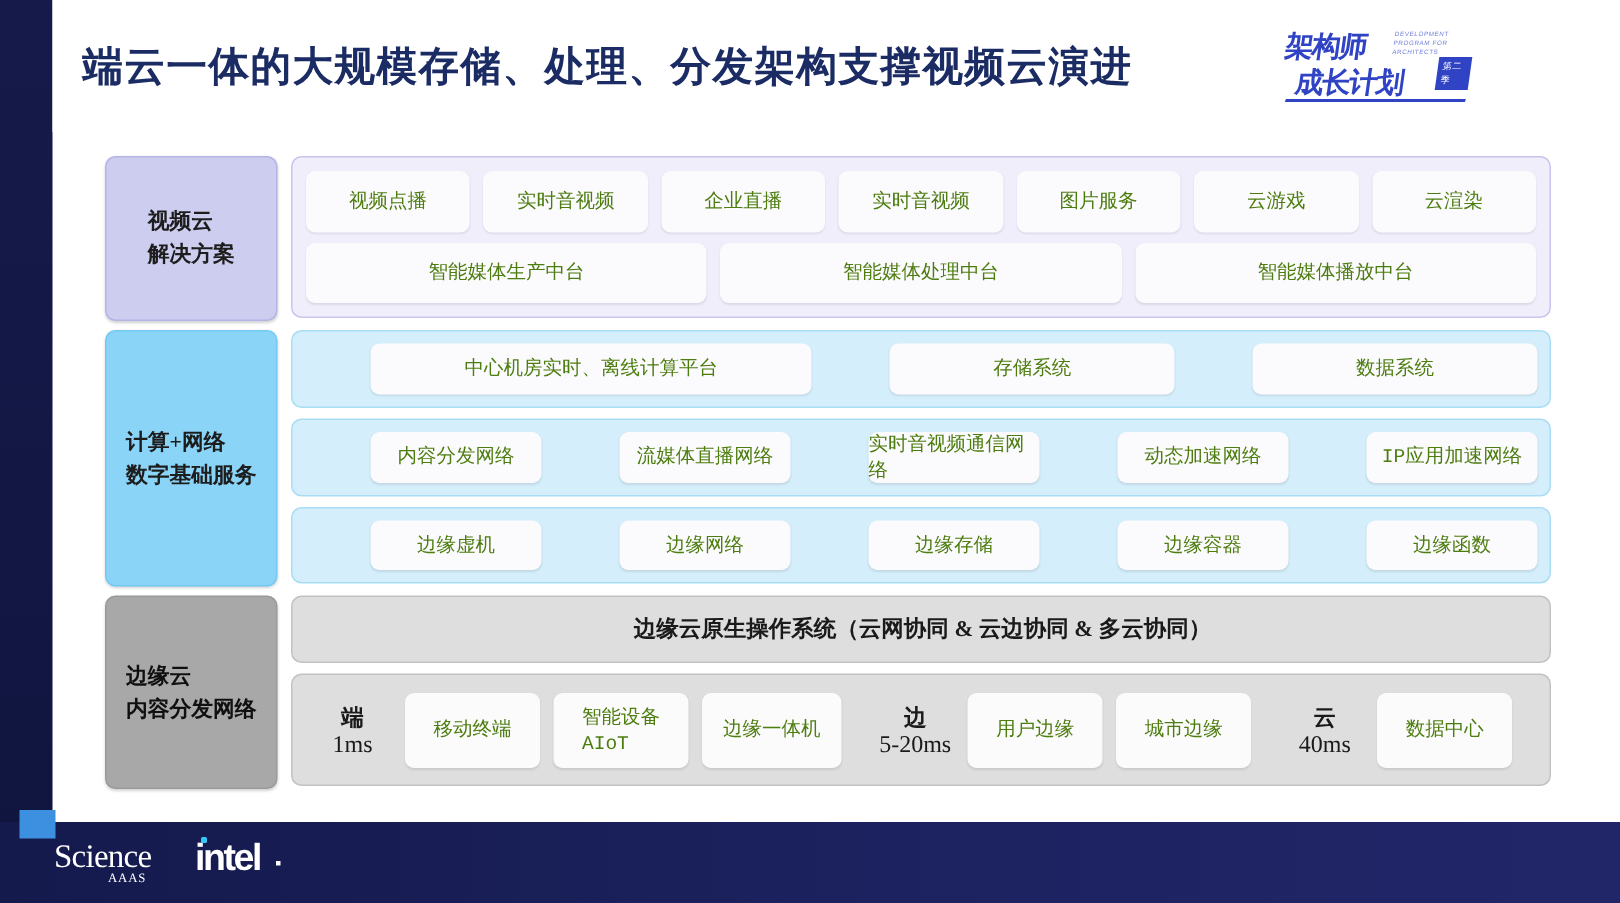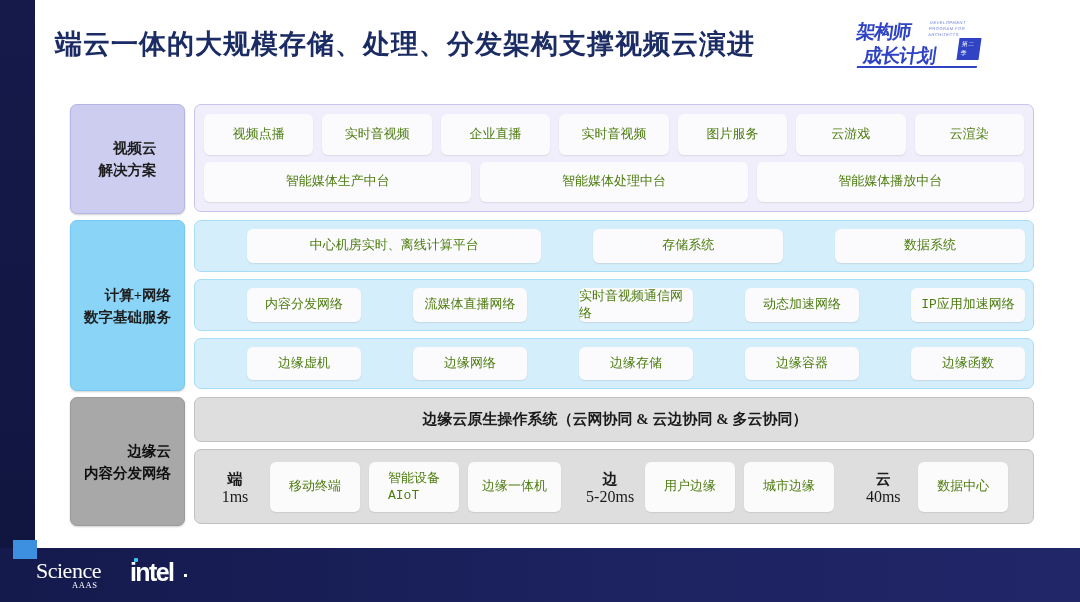--- a/index.html
+++ b/index.html
@@ -45,21 +45,21 @@
     font-family:"Liberation Sans","DejaVu Sans",sans-serif;
     padding:2px 3px;transform:skewX(-8deg);letter-spacing:.5px;
   }
   .brand-rule{position:absolute;left:2px;top:48px;width:120px;height:1.5px;background:#2f43c4;
     transform:skewX(-20deg);}
 
   
   .band{position:absolute;display:flex;gap:9px;}
   .side-card{
     width:113px;border-radius:7px;
-    display:flex;align-items:center;justify-content:center;text-align:right;
+    display:flex;align-items:center;justify-content:center;text-align:left;
     font-family:"Liberation Serif","DejaVu Serif",serif;
     font-weight:bold;font-size:14.5px;color:#1d1d1d;line-height:22px;
     box-shadow:0 1px 2px rgba(0,0,0,.18);
   }
   .side-purple{background:#cdcdf0;border:1px solid #b4b4e6;}
   .side-blue{background:#8ad4f8;border:1px solid #74c9f2;}
   .side-gray{background:#a8a8a8;border:1px solid #9a9a9a;color:#101010;}
 
   .panel{flex:1;display:flex;flex-direction:column;}
 

